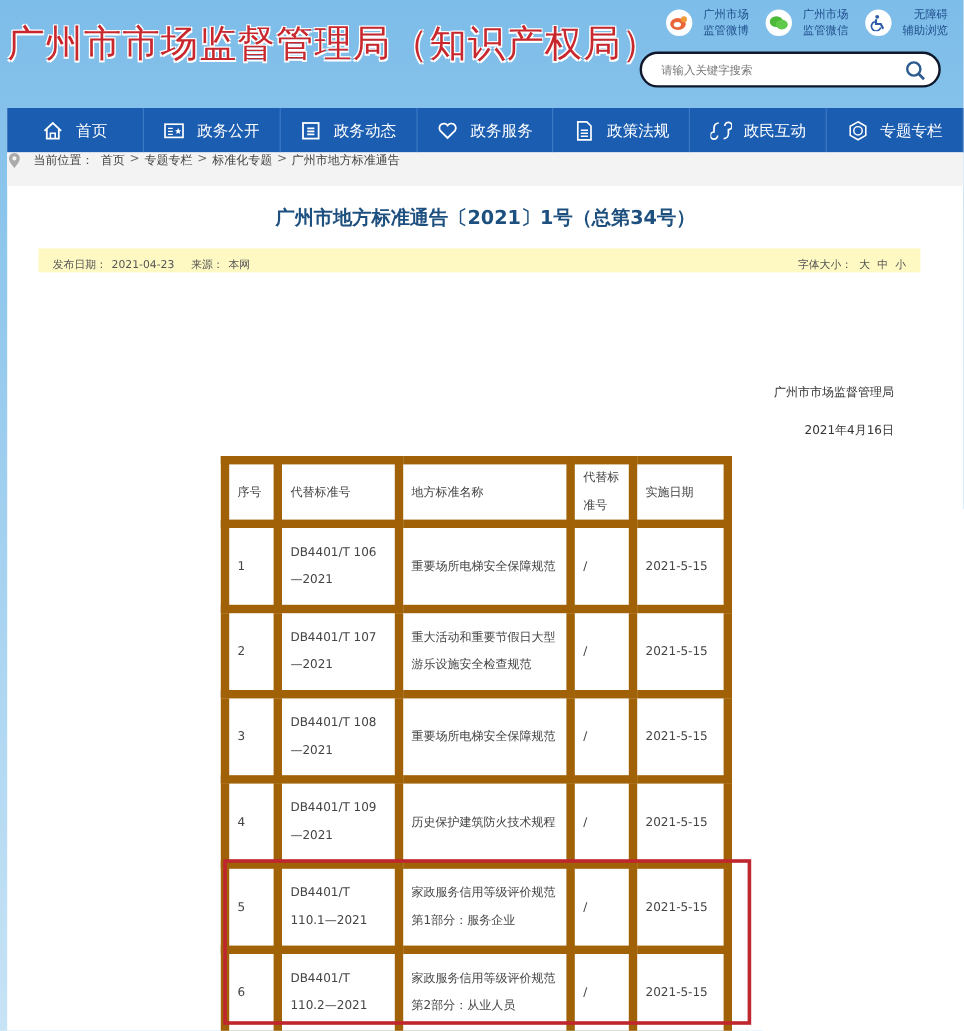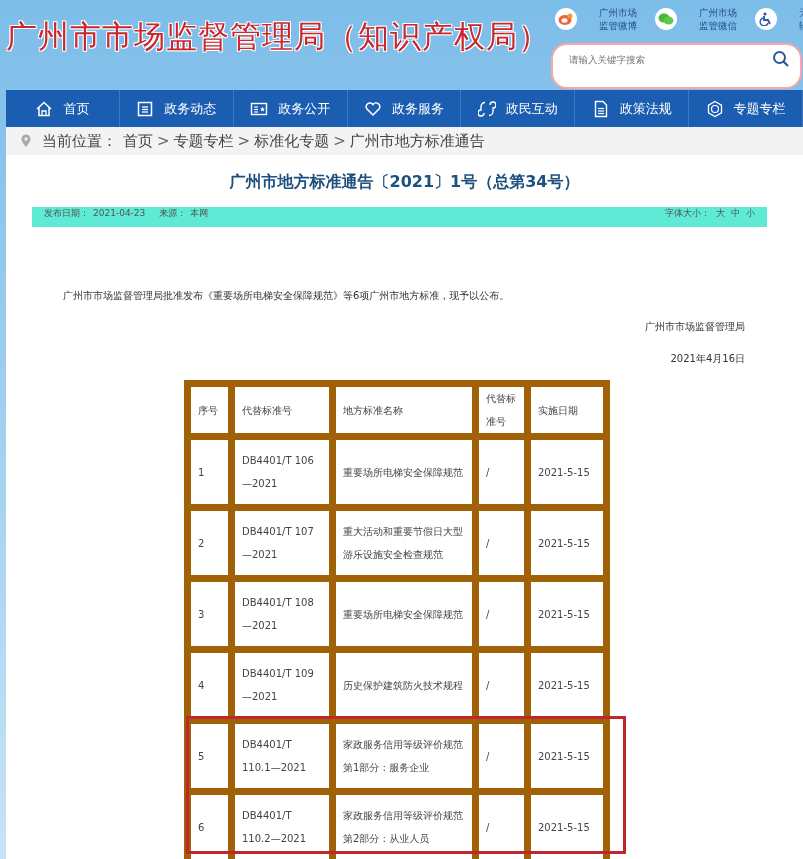--- a/index.html
+++ b/index.html
@@ -11,57 +11,57 @@
     color: #333;
   }
   .header { position: absolute; left: 0; top: 0; width: 803px; height: 90px; }
   .site-title {
     position: absolute; left: 6px; top: 16px;
     font-size: 31px; font-weight: normal; color: #c8272d; letter-spacing: 1px;
     text-shadow: 1px 1px 0 #fff, -1px -1px 0 #fff, 1px -1px 0 #fff, -1px 1px 0 #fff;
     white-space: nowrap;
   }
   .quick-links { position: absolute; left: 555px; top: 6px; display: flex; gap: 14px; }
-  .ql { display: flex; align-items: center; gap: 22px; }
+  .ql { display: flex; align-items: center; gap: 5px; text-align: right; }
   .ql-icon {
     width: 22px; height: 22px; border-radius: 50%; background: #fff;
     display: flex; align-items: center; justify-content: center; font-size: 13px;
   }
   .ql-text { font-size: 9.5px; line-height: 13px; color: #1f4e8c; width: 42px; }
   .search-box {
-    position: absolute; left: 551px; top: 43px; width: 251px; height: 46px;
-    background: #fff; border: 2px solid #fca5a5; border-radius: 16px;
+    position: absolute; left: 533px; top: 43px; width: 251px; height: 30px;
+    background: #fff; border: 2px solid #0f172a; border-radius: 16px;
   }
   .search-input {
     border: none; outline: none; background: transparent;
     position: absolute; left: 16px; top: 6px; width: 190px; height: 16px;
     font-size: 9.5px; color: #555; font-family: "DejaVu Sans", sans-serif;
   }
   .search-btn { position: absolute; right: 10px; top: 5px; width: 18px; height: 18px; cursor: pointer; }
   .main-card { position: absolute; left: 6px; top: 90px; width: 797px; height: 769px; background: #fff; }
   .nav { position: absolute; left: 0; top: 0; width: 797px; height: 37px; background: #1a5db1; display: flex; }
   .nav-item {
     width: 114px; height: 37px; display: flex; align-items: center; justify-content: center; gap: 10px;
     color: #fff; font-size: 13px; border-right: 1px solid #3d78c4; cursor: pointer;
   }
   .nav-item svg { width: 18px; height: 18px; }
   .breadcrumb-bar {
     position: absolute; left: 0; top: 37px; width: 797px; height: 28px; background: #f3f3f3;
-    display: flex; align-items: center; padding-left: 14px; font-size: 15px; color: #444;
+    display: flex; font-size: 10px; color: #444;
   }
   .bc-pin { width: 12px; height: 14px; margin-right: 10px; }
   .bc-sep { margin: 0 4px; color: #666; }
   .bc-link { color: #444; cursor: pointer; }
   .article-title {
     position: absolute; left: 0; top: 82px; width: 797px; text-align: center;
     font-size: 16px; font-weight: bold; color: #1d4f7f;
   }
   .meta-bar {
-    position: absolute; left: 26px; top: 117px; width: 735px; height: 20px; background: #5eead4;
-    font-size: 9px; color: #555; display: flex; align-items: flex-start; justify-content: space-between; padding: 0 12px;
+    position: absolute; left: 26px; top: 117px; width: 735px; height: 20px; background: #fef9c3;
+    font-size: 9px; color: #555; display: flex; align-items: flex-end; justify-content: space-between; padding: 0 12px;
   }
   .meta-left span { margin-right: 4px; }
   .fs-opt { margin-left: 6px; cursor: pointer; }
   .notice-subtitle { position: absolute; left: 224px; top: 168px; font-size: 10px; color: #333; }
   .notice-body { position: absolute; left: 57px; top: 199px; font-size: 10px; color: #333; }
   .sign-org { position: absolute; right: 58px; top: 230px; font-size: 10px; color: #333; }
   .sign-date { position: absolute; right: 58px; top: 262px; font-size: 10px; color: #333; }
   .std-table {
     position: absolute; left: 178px; top: 290px; border-collapse: collapse; font-size: 10px; color: #444;
   }
@@ -129,58 +129,58 @@
   <div class="nav">
     <div class="nav-item">
       <svg viewBox="0 0 18 18">
           <path d="M2 9 L9 2.5 L16 9 M4 7.5 V15.5 H14 V7.5" stroke="#fff" stroke-width="1.5" fill="none"></path>
           <path d="M7 15.5 V11 H11 V15.5" stroke="#fff" stroke-width="1.3" fill="none"></path>
         </svg>
       <span>首页</span>
     </div>
     <div class="nav-item">
       <svg viewBox="0 0 18 18">
-          <rect x="2.5" y="2.5" width="13" height="13" stroke="#fff" stroke-width="1.5" fill="none"></rect>
-          <line x1="6" y1="7" x2="12" y2="7" stroke="#fff" stroke-width="1.3"></line>
-          <line x1="6" y1="9.5" x2="12" y2="9.5" stroke="#fff" stroke-width="1.3"></line>
-          <line x1="6" y1="12" x2="12" y2="12" stroke="#fff" stroke-width="1.3"></line>
-        </svg>
-      <span>政务动态</span>
-    </div>
-    <div class="nav-item">
-      <svg viewBox="0 0 18 18">
           <rect x="1.5" y="3.5" width="15" height="11" stroke="#fff" stroke-width="1.4" fill="none"></rect>
           <line x1="4" y1="7" x2="8" y2="7" stroke="#fff" stroke-width="1.2"></line>
           <line x1="4" y1="9.5" x2="8" y2="9.5" stroke="#fff" stroke-width="1.2"></line>
           <line x1="4" y1="12" x2="8" y2="12" stroke="#fff" stroke-width="1.2"></line>
           <path d="M12.5 6.5 L13.3 8.5 L15 8.6 L13.7 9.8 L14.1 11.6 L12.5 10.6 L10.9 11.6 L11.3 9.8 L10 8.6 L11.7 8.5 Z" fill="#fff"></path>
         </svg>
       <span>政务公开</span>
     </div>
     <div class="nav-item">
       <svg viewBox="0 0 18 18">
+          <rect x="2.5" y="2.5" width="13" height="13" stroke="#fff" stroke-width="1.5" fill="none"></rect>
+          <line x1="6" y1="7" x2="12" y2="7" stroke="#fff" stroke-width="1.3"></line>
+          <line x1="6" y1="9.5" x2="12" y2="9.5" stroke="#fff" stroke-width="1.3"></line>
+          <line x1="6" y1="12" x2="12" y2="12" stroke="#fff" stroke-width="1.3"></line>
+        </svg>
+      <span>政务动态</span>
+    </div>
+    <div class="nav-item">
+      <svg viewBox="0 0 18 18">
           <path d="M9 15 L2.8 8.8 A3.6 3.6 0 0 1 9 4.6 A3.6 3.6 0 0 1 15.2 8.8 Z" stroke="#fff" stroke-width="1.5" fill="none"></path>
         </svg>
       <span>政务服务</span>
-    </div>
-    <div class="nav-item">
-      <svg viewBox="0 0 18 18">
-          <path d="M7 2.5 A4 4 0 0 0 3 6.5 V10 A3 3 0 1 0 6 13" stroke="#fff" stroke-width="1.4" fill="none"></path>
-          <path d="M11 15.5 A4 4 0 0 0 15 11.5 V8 A3 3 0 1 0 12 5" stroke="#fff" stroke-width="1.4" fill="none"></path>
-        </svg>
-      <span>政民互动</span>
     </div>
     <div class="nav-item">
       <svg viewBox="0 0 18 18">
           <path d="M3.5 1.5 H11 L14.5 5 V16.5 H3.5 Z" stroke="#fff" stroke-width="1.4" fill="none"></path>
           <line x1="6" y1="8.5" x2="12" y2="8.5" stroke="#fff" stroke-width="1.2"></line>
           <line x1="6" y1="11" x2="12" y2="11" stroke="#fff" stroke-width="1.2"></line>
           <line x1="6" y1="13.5" x2="12" y2="13.5" stroke="#fff" stroke-width="1.2"></line>
         </svg>
       <span>政策法规</span>
+    </div>
+    <div class="nav-item">
+      <svg viewBox="0 0 18 18">
+          <path d="M7 2.5 A4 4 0 0 0 3 6.5 V10 A3 3 0 1 0 6 13" stroke="#fff" stroke-width="1.4" fill="none"></path>
+          <path d="M11 15.5 A4 4 0 0 0 15 11.5 V8 A3 3 0 1 0 12 5" stroke="#fff" stroke-width="1.4" fill="none"></path>
+        </svg>
+      <span>政民互动</span>
     </div>
     <div class="nav-item">
       <svg viewBox="0 0 18 18">
           <path d="M9 1.5 L15.5 5.2 V12.8 L9 16.5 L2.5 12.8 V5.2 Z" stroke="#fff" stroke-width="1.3" fill="none"></path>
           <circle cx="9" cy="9" r="3.5" stroke="#fff" stroke-width="1.2" fill="none"></circle>
         </svg>
       <span>专题专栏</span>
     </div>
   </div>
 
@@ -203,21 +203,20 @@
 
   <div class="meta-bar">
     <div class="meta-left">
       <span>发布日期：</span><span style="margin-right:14px;">2021-04-23</span><span>来源：</span><span>本网</span>
     </div>
     <div class="meta-right">
       <span>字体大小：</span><span class="fs-opt">大</span><span class="fs-opt">中</span><span class="fs-opt">小</span>
     </div>
   </div>
 
-  <div class="notice-body">广州市市场监督管理局批准发布《重要场所电梯安全保障规范》等6项广州市地方标准，现予以公布。</div>
   <div class="sign-org">广州市市场监督管理局</div>
   <div class="sign-date">2021年4月16日</div>
 
   <table class="std-table">
     <tbody>
         <tr class="hdr">
       <td class="col0">序号</td>
       <td class="col1">代替标准号</td>
       <td class="col2">地方标准名称</td>
       <td class="col3">代替标准号</td>

